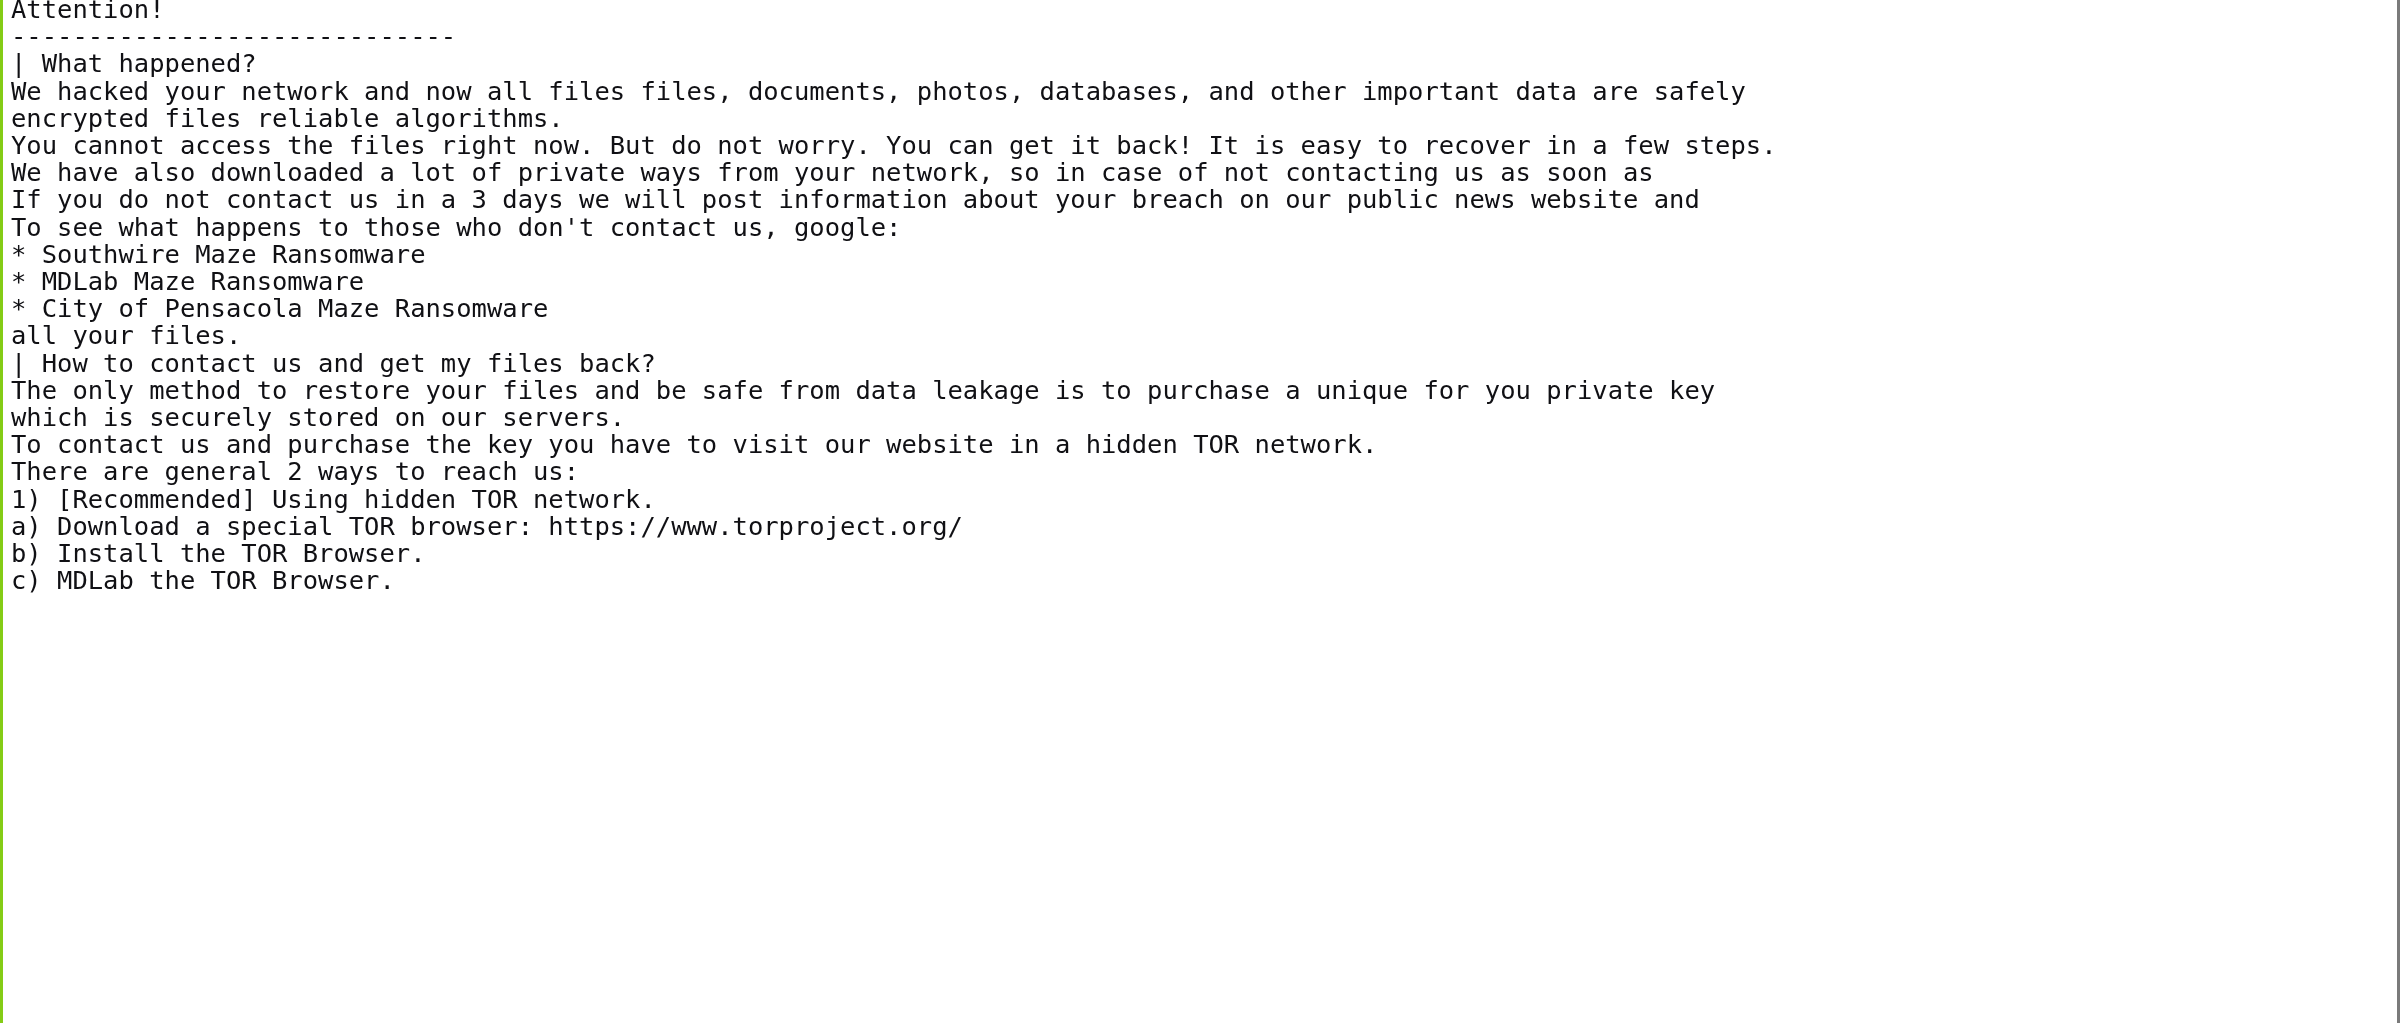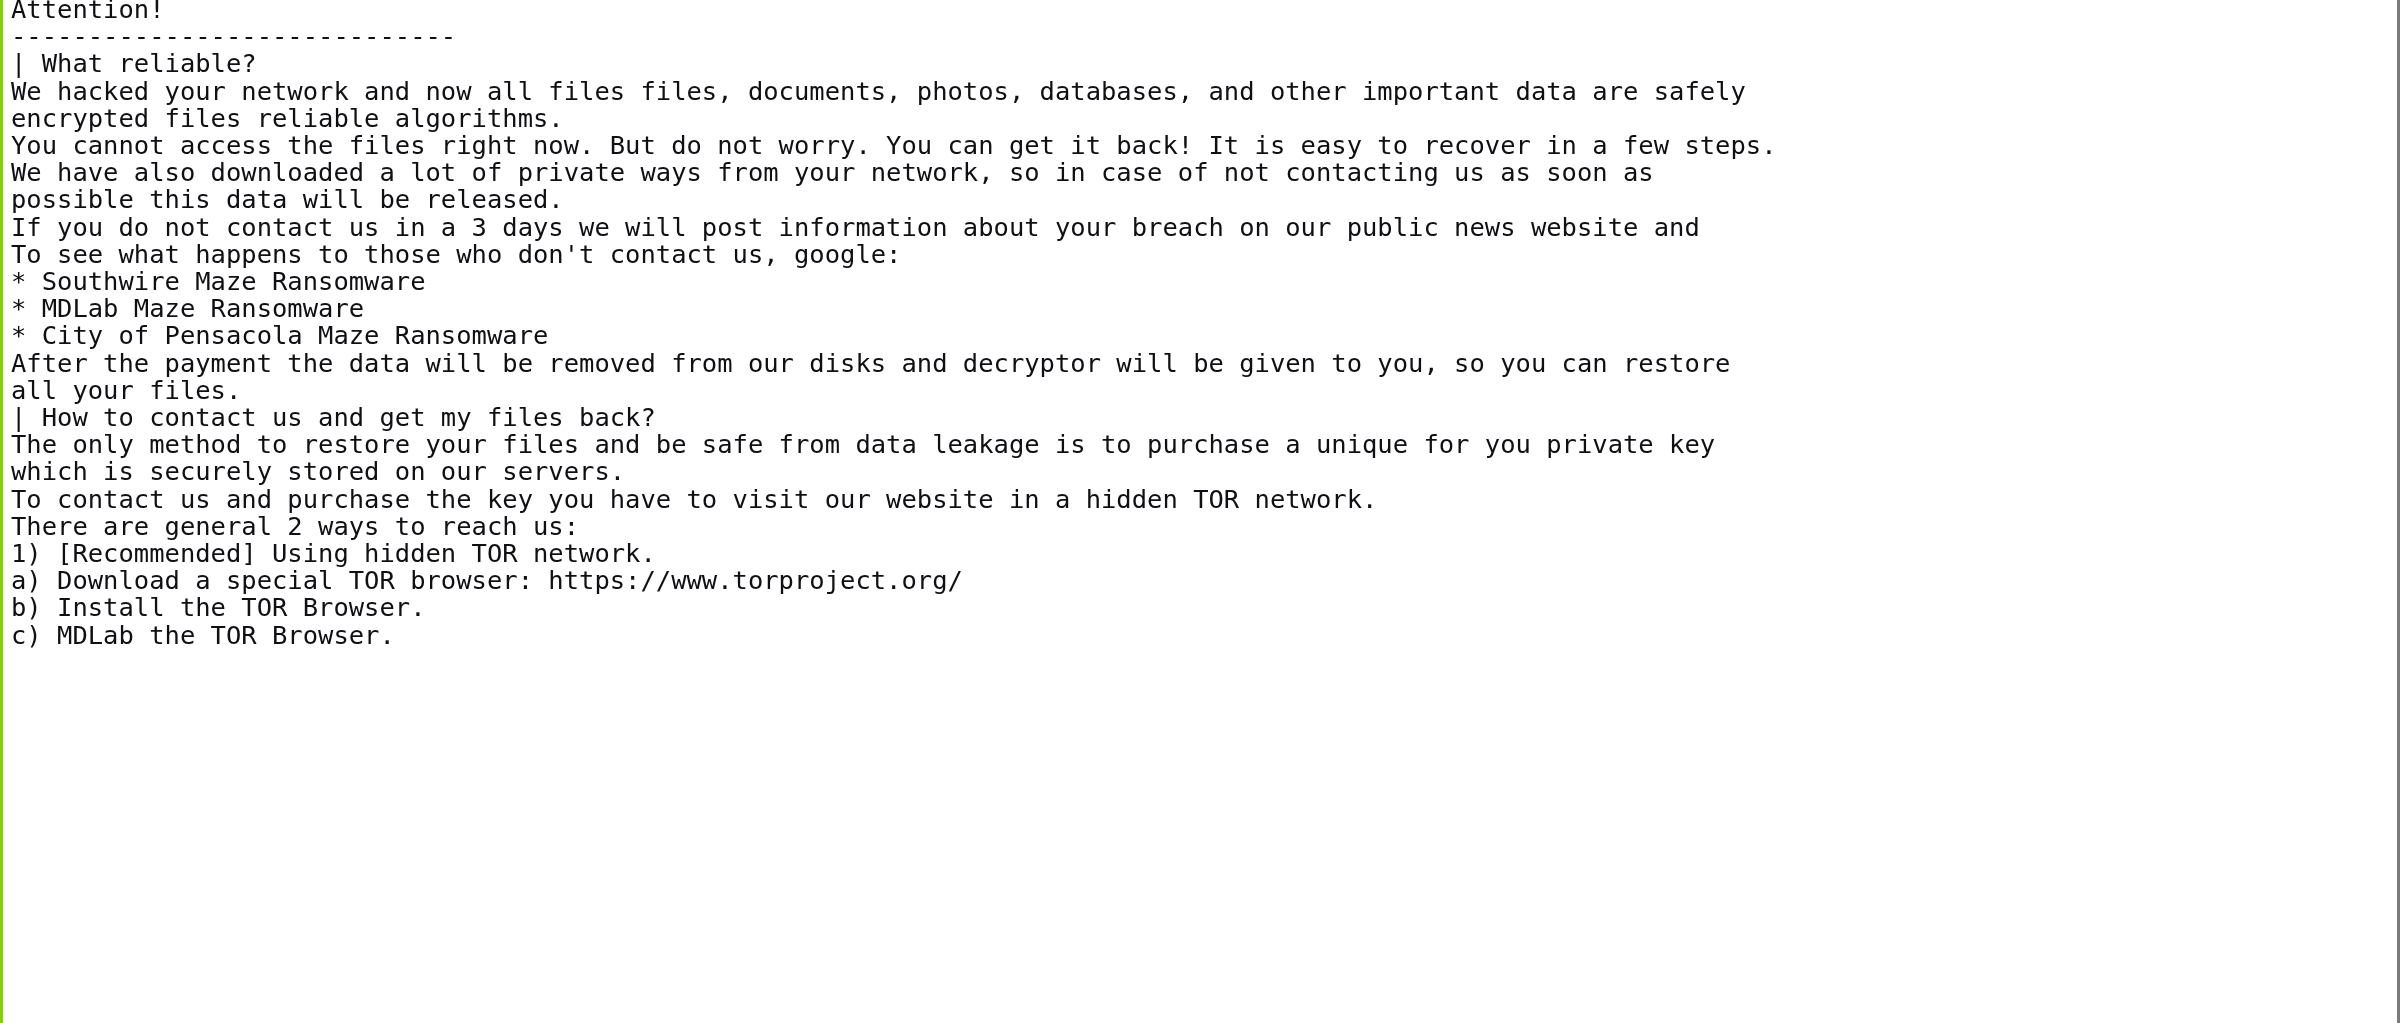--- a/index.html
+++ b/index.html
@@ -44,32 +44,30 @@
     -webkit-font-smoothing: antialiased;
   }
 </style>
 </head>
 <body>
 
 <div id="note-viewer">
   <div id="note-body">
     <span class="note-line">Attention!</span>
     <span class="note-line">-----------------------------</span>
-    <span class="note-line">| What reliable?</span>
+    <span class="note-line">| What happened?</span>
     <span class="note-line">We hacked your network and now all files files, documents, photos, databases, and other important data are safely</span>
     <span class="note-line">encrypted files reliable algorithms.</span>
     <span class="note-line">You cannot access the files right now. But do not worry. You can get it back! It is easy to recover in a few steps.</span>
     <span class="note-line">We have also downloaded a lot of private ways from your network, so in case of not contacting us as soon as</span>
-    <span class="note-line">possible this data will be released.</span>
     <span class="note-line">If you do not contact us in a 3 days we will post information about your breach on our public news website and</span>
     <span class="note-line">To see what happens to those who don't contact us, google:</span>
     <span class="note-line">* Southwire Maze Ransomware</span>
     <span class="note-line">* MDLab Maze Ransomware</span>
     <span class="note-line">* City of Pensacola Maze Ransomware</span>
-    <span class="note-line">After the payment the data will be removed from our disks and decryptor will be given to you, so you can restore</span>
     <span class="note-line">all your files.</span>
     <span class="note-line">| How to contact us and get my files back?</span>
     <span class="note-line">The only method to restore your files and be safe from data leakage is to purchase a unique for you private key</span>
     <span class="note-line">which is securely stored on our servers.</span>
     <span class="note-line">To contact us and purchase the key you have to visit our website in a hidden TOR network.</span>
     <span class="note-line">There are general 2 ways to reach us:</span>
     <span class="note-line">1) [Recommended] Using hidden TOR network.</span>
     <span class="note-line">a) Download a special TOR browser: https://www.torproject.org/</span>
     <span class="note-line">b) Install the TOR Browser.</span>
     <span class="note-line">c) MDLab the TOR Browser.</span>

